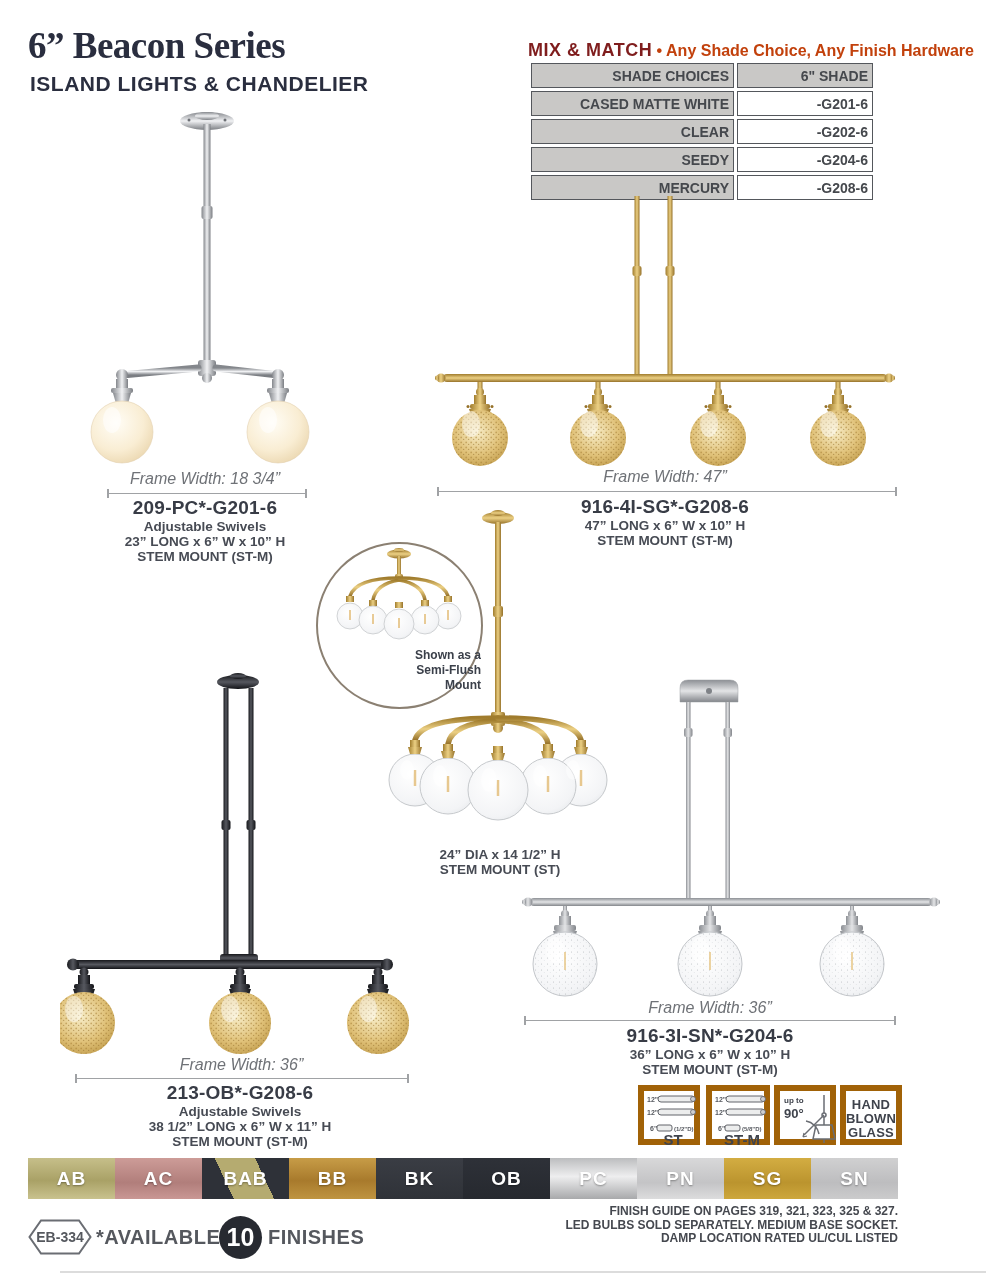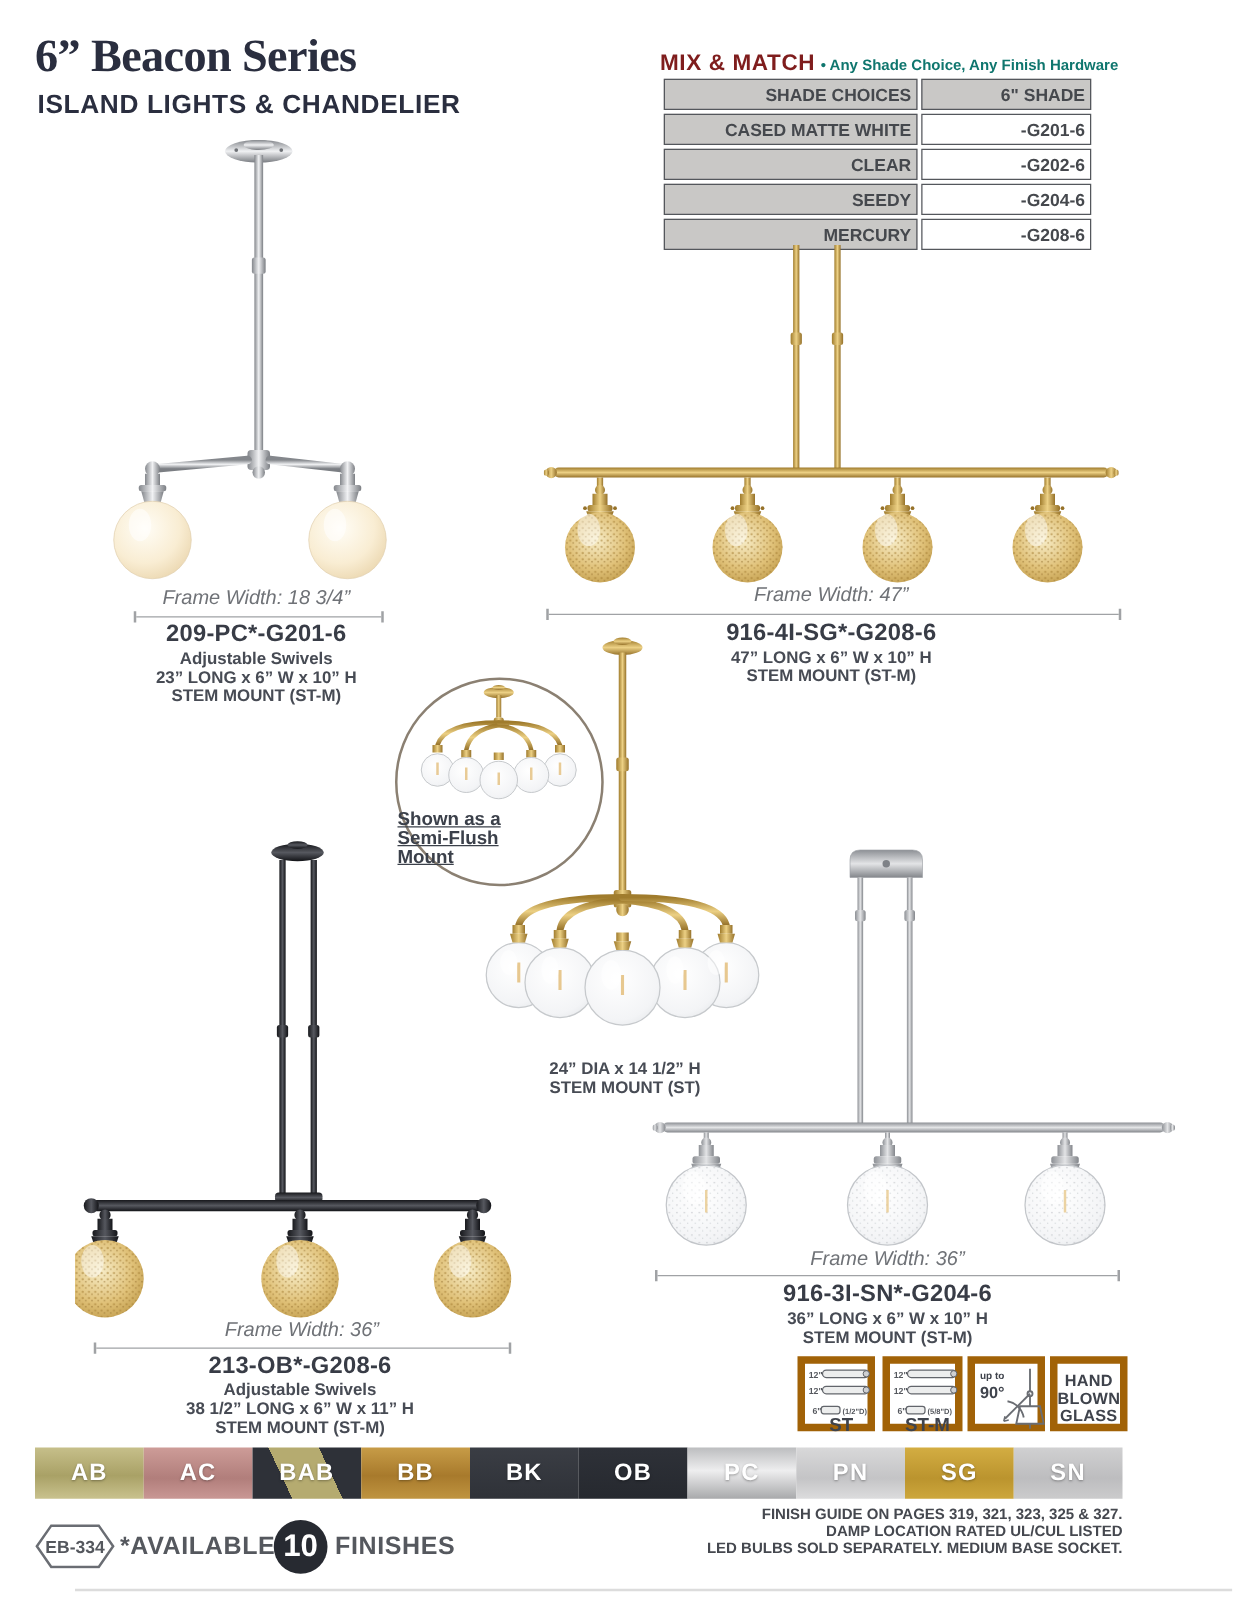--- a/index.html
+++ b/index.html
@@ -7,36 +7,36 @@
   #page{position:relative;width:986px;height:1280px;background:#fff;overflow:hidden;}
   .abs{position:absolute;}
 
   
   .title{left:28px;top:24px;font-family:"Liberation Serif",serif;font-weight:bold;font-size:37px;color:#2a2e3f;letter-spacing:-0.5px;}
   .subtitle{left:30px;top:72px;font-weight:bold;font-size:21px;color:#2a2e3f;letter-spacing:0.5px;}
 
   
   .mixhead{left:528px;top:40px;width:352px;white-space:nowrap;}
   .mixh{font-weight:bold;font-size:18px;color:#7f1d1d;letter-spacing:0.5px;}
-  .mixnote{font-weight:bold;font-size:12px;color:#0f766e;}
+  .mixnote{font-weight:bold;font-size:16px;color:#c2410c;}
   table.mm{position:absolute;left:528px;top:60px;width:348px;border-collapse:separate;border-spacing:3px;}
   table.mm td{border:1.6px solid #54575c;font-weight:bold;font-size:14px;color:#45484d;text-align:right;height:21px;padding:1px 4px;background:#c9c8c6;}
   table.mm td.val{background:#fff;}
   table.mm td.c1{width:193px;}
 
   
   .framewidth{font-style:italic;font-size:16px;color:#6f7277;text-align:center;}
   .dimline{height:9px;border-left:2px solid #a0a2a5;border-right:2px solid #a0a2a5;}
   .dimline::after{content:"";position:absolute;left:0;right:0;top:4px;border-top:1.5px solid #a0a2a5;}
   .model{font-weight:bold;font-size:19px;color:#383c46;text-align:center;letter-spacing:0.2px;}
   .spec{font-weight:bold;font-size:13.5px;line-height:15px;color:#474b54;text-align:center;}
 
   
   .inset{left:316px;top:542px;width:163px;height:163px;border:2.5px solid #8b8072;border-radius:50%;background:#fff;z-index:3;}
-  .insettext{position:absolute;left:0;top:104px;width:100%;text-align:left;font-weight:bold;font-size:15px;line-height:15px;color:#3b404a;text-decoration:underline;}
+  .insettext{position:absolute;left:0;top:104px;width:100%;text-align:right;font-weight:bold;font-size:12px;line-height:15px;color:#3b404a;}
 
   
   .ibox{border:6px solid #a16207;border-radius:0;background:#fff;box-sizing:border-box;}
   .glasstext{padding-top:7px;text-align:center;font-weight:bold;font-size:13px;line-height:14px;color:#3f434c;letter-spacing:0.2px;}
 
   
   .swatches{left:28px;top:1158px;width:870px;height:41px;display:flex;}
   .sw{flex:1;display:flex;align-items:center;justify-content:center;text-align:right;}
   .sw span{font-weight:bold;font-size:19px;color:#fff;letter-spacing:1px;text-shadow:0 1px 2px rgba(0,0,0,0.35);}
 
@@ -505,18 +505,18 @@
 
   <svg class="abs" style="left:28px;top:1219px" width="64" height="36" viewBox="0 0 64 36">
     <polygon points="13,1.5 51,1.5 62.5,18 51,34.5 13,34.5 1.5,18" fill="#fff" stroke="#6a6d73" stroke-width="2"></polygon>
     <text x="32" y="23" font-size="14" font-weight="bold" fill="#55585e" text-anchor="middle">EB-334</text>
   </svg>
   <div class="abs avail" style="left:96px;top:1226px">*AVAILABLE IN</div>
   <div class="abs count">10</div>
   <div class="abs avail" style="left:268px;top:1226px">FINISHES</div>
   <div class="abs notes">
     <div>FINISH GUIDE ON PAGES 319, 321, 323, 325 &amp; 327.</div>
+    <div>LED BULBS SOLD SEPARATELY. MEDIUM BASE SOCKET.</div>
     <div>DAMP LOCATION RATED UL/CUL LISTED</div>
-    <div>LED BULBS SOLD SEPARATELY. MEDIUM BASE SOCKET.</div>
   </div>
   <div class="abs botline"></div>
 
 </div>
 
 </body></html>

